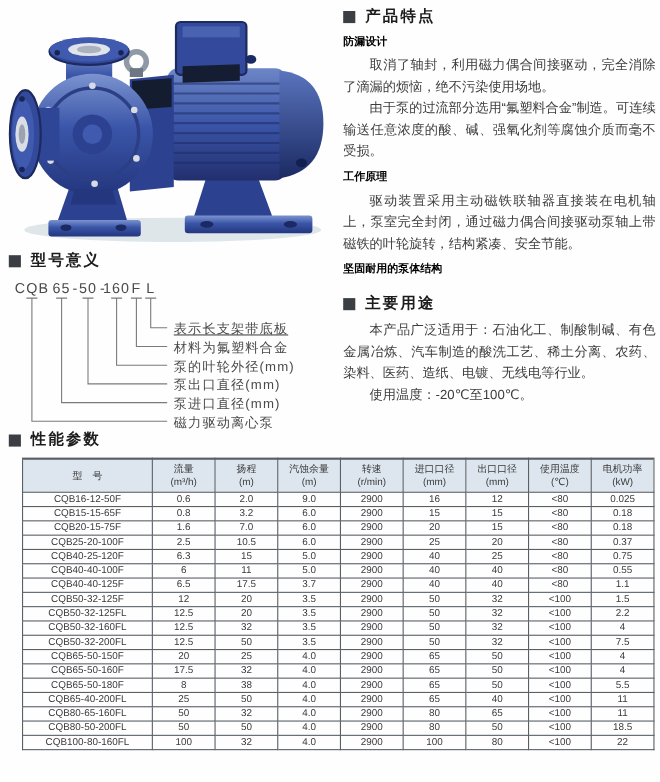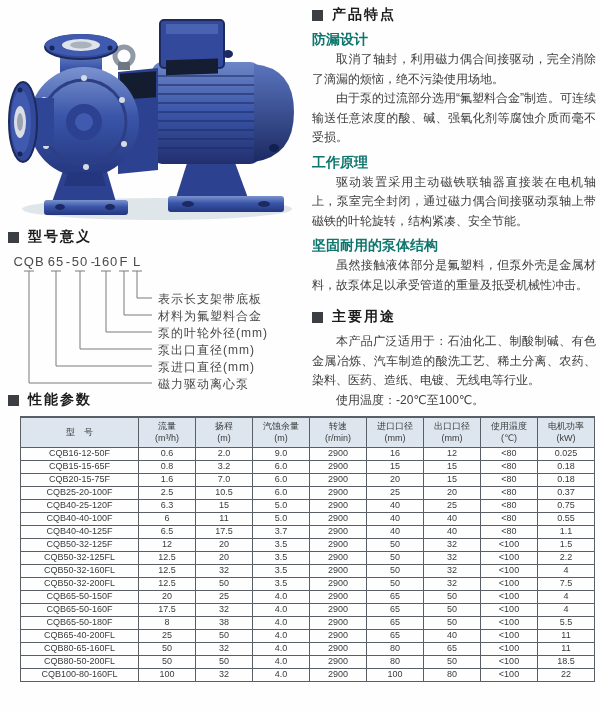--- a/index.html
+++ b/index.html
@@ -29,21 +29,21 @@
     letter-spacing:2px;
   }
   .sq{width:11px;height:11px;background:#3b3e42;margin-right:9px;flex:0 0 auto;}
 
   
   .pump-fig{position:absolute;left:2px;top:2px;width:300px;height:224px;}
 
   
   .right-col{position:absolute;left:312px;top:6px;width:284px;}
   .right-col .sub-heading{
-    font-size:14px;font-weight:bold;color:#0f766e;
+    font-size:10px;font-weight:bold;color:#000000;
     margin:5px 0 2px 0;line-height:18px;
   }
   .right-col p.para{
     margin:0;font-size:12px;line-height:19.5px;
     text-indent:2em;text-align:justify;color:var(--c-text);
   }
   .uses-block{margin-top:13px;}
   .uses-block .sec-title{margin-bottom:6px;}
   .features-block .sec-title{margin-bottom:6px;}
 
@@ -187,21 +187,20 @@
         <span class="sq"></span>
         <span>产品特点</span>
       </div>
       <div>
           <div class="sub-heading">防漏设计</div>
           <p class="para">取消了轴封，利用磁力偶合间接驱动，完全消除了滴漏的烦恼，绝不污染使用场地。</p>
           <p class="para">由于泵的过流部分选用“氟塑料合金”制造。可连续输送任意浓度的酸、碱、强氧化剂等腐蚀介质而毫不受损。</p>
           <div class="sub-heading">工作原理</div>
           <p class="para">驱动装置采用主动磁铁联轴器直接装在电机轴上，泵室完全封闭，通过磁力偶合间接驱动泵轴上带磁铁的叶轮旋转，结构紧凑、安全节能。</p>
           <div class="sub-heading">坚固耐用的泵体结构</div>
-          <p class="para">虽然接触液体部分是氟塑料，但泵外壳是金属材料，故泵体足以承受管道的重量及抵受机械性冲击。</p>
         </div>
     </div>
     <div class="uses-block">
       <div class="sec-title">
         <span class="sq"></span>
         <span>主要用途</span>
       </div>
       <div>
           <p class="para">本产品广泛适用于：石油化工、制酸制碱、有色金属冶炼、汽车制造的酸洗工艺、稀土分离、农药、染料、医药、造纸、电镀、无线电等行业。</p>
           <p class="para">使用温度：-20℃至100℃。</p>
@@ -227,21 +226,21 @@
           <span class="code-token" style="left: 21px;">CQB</span>
           <span class="code-token" style="left: 48px;">65</span>
           <span class="code-token" style="left: 72px;">50</span>
           <span class="code-token" style="left: 98px;">160</span>
           <span class="code-token" style="left: 116px;">F</span>
           <span class="code-token" style="left: 129px;">L</span>
           <span class="code-dash" style="left: 60px;">-</span>
           <span class="code-dash" style="left: 85px;">-</span>
         </div>
       <div>
-          <div class="model-label" style="top: 37px;">表示长支架带底板</div>
+          <div class="model-label" style="top: 37px; text-decoration: underline;">表示长支架带底板</div>
           <div class="model-label" style="top: 54px;">材料为氟塑料合金</div>
           <div class="model-label" style="top: 71px;">泵的叶轮外径(mm)</div>
           <div class="model-label" style="top: 88px;">泵出口直径(mm)</div>
           <div class="model-label" style="top: 105px;">泵进口直径(mm)</div>
           <div class="model-label" style="top: 122px;">磁力驱动离心泵</div>
         </div>
     </div>
   </div>
 
   <div class="perf-sec">

